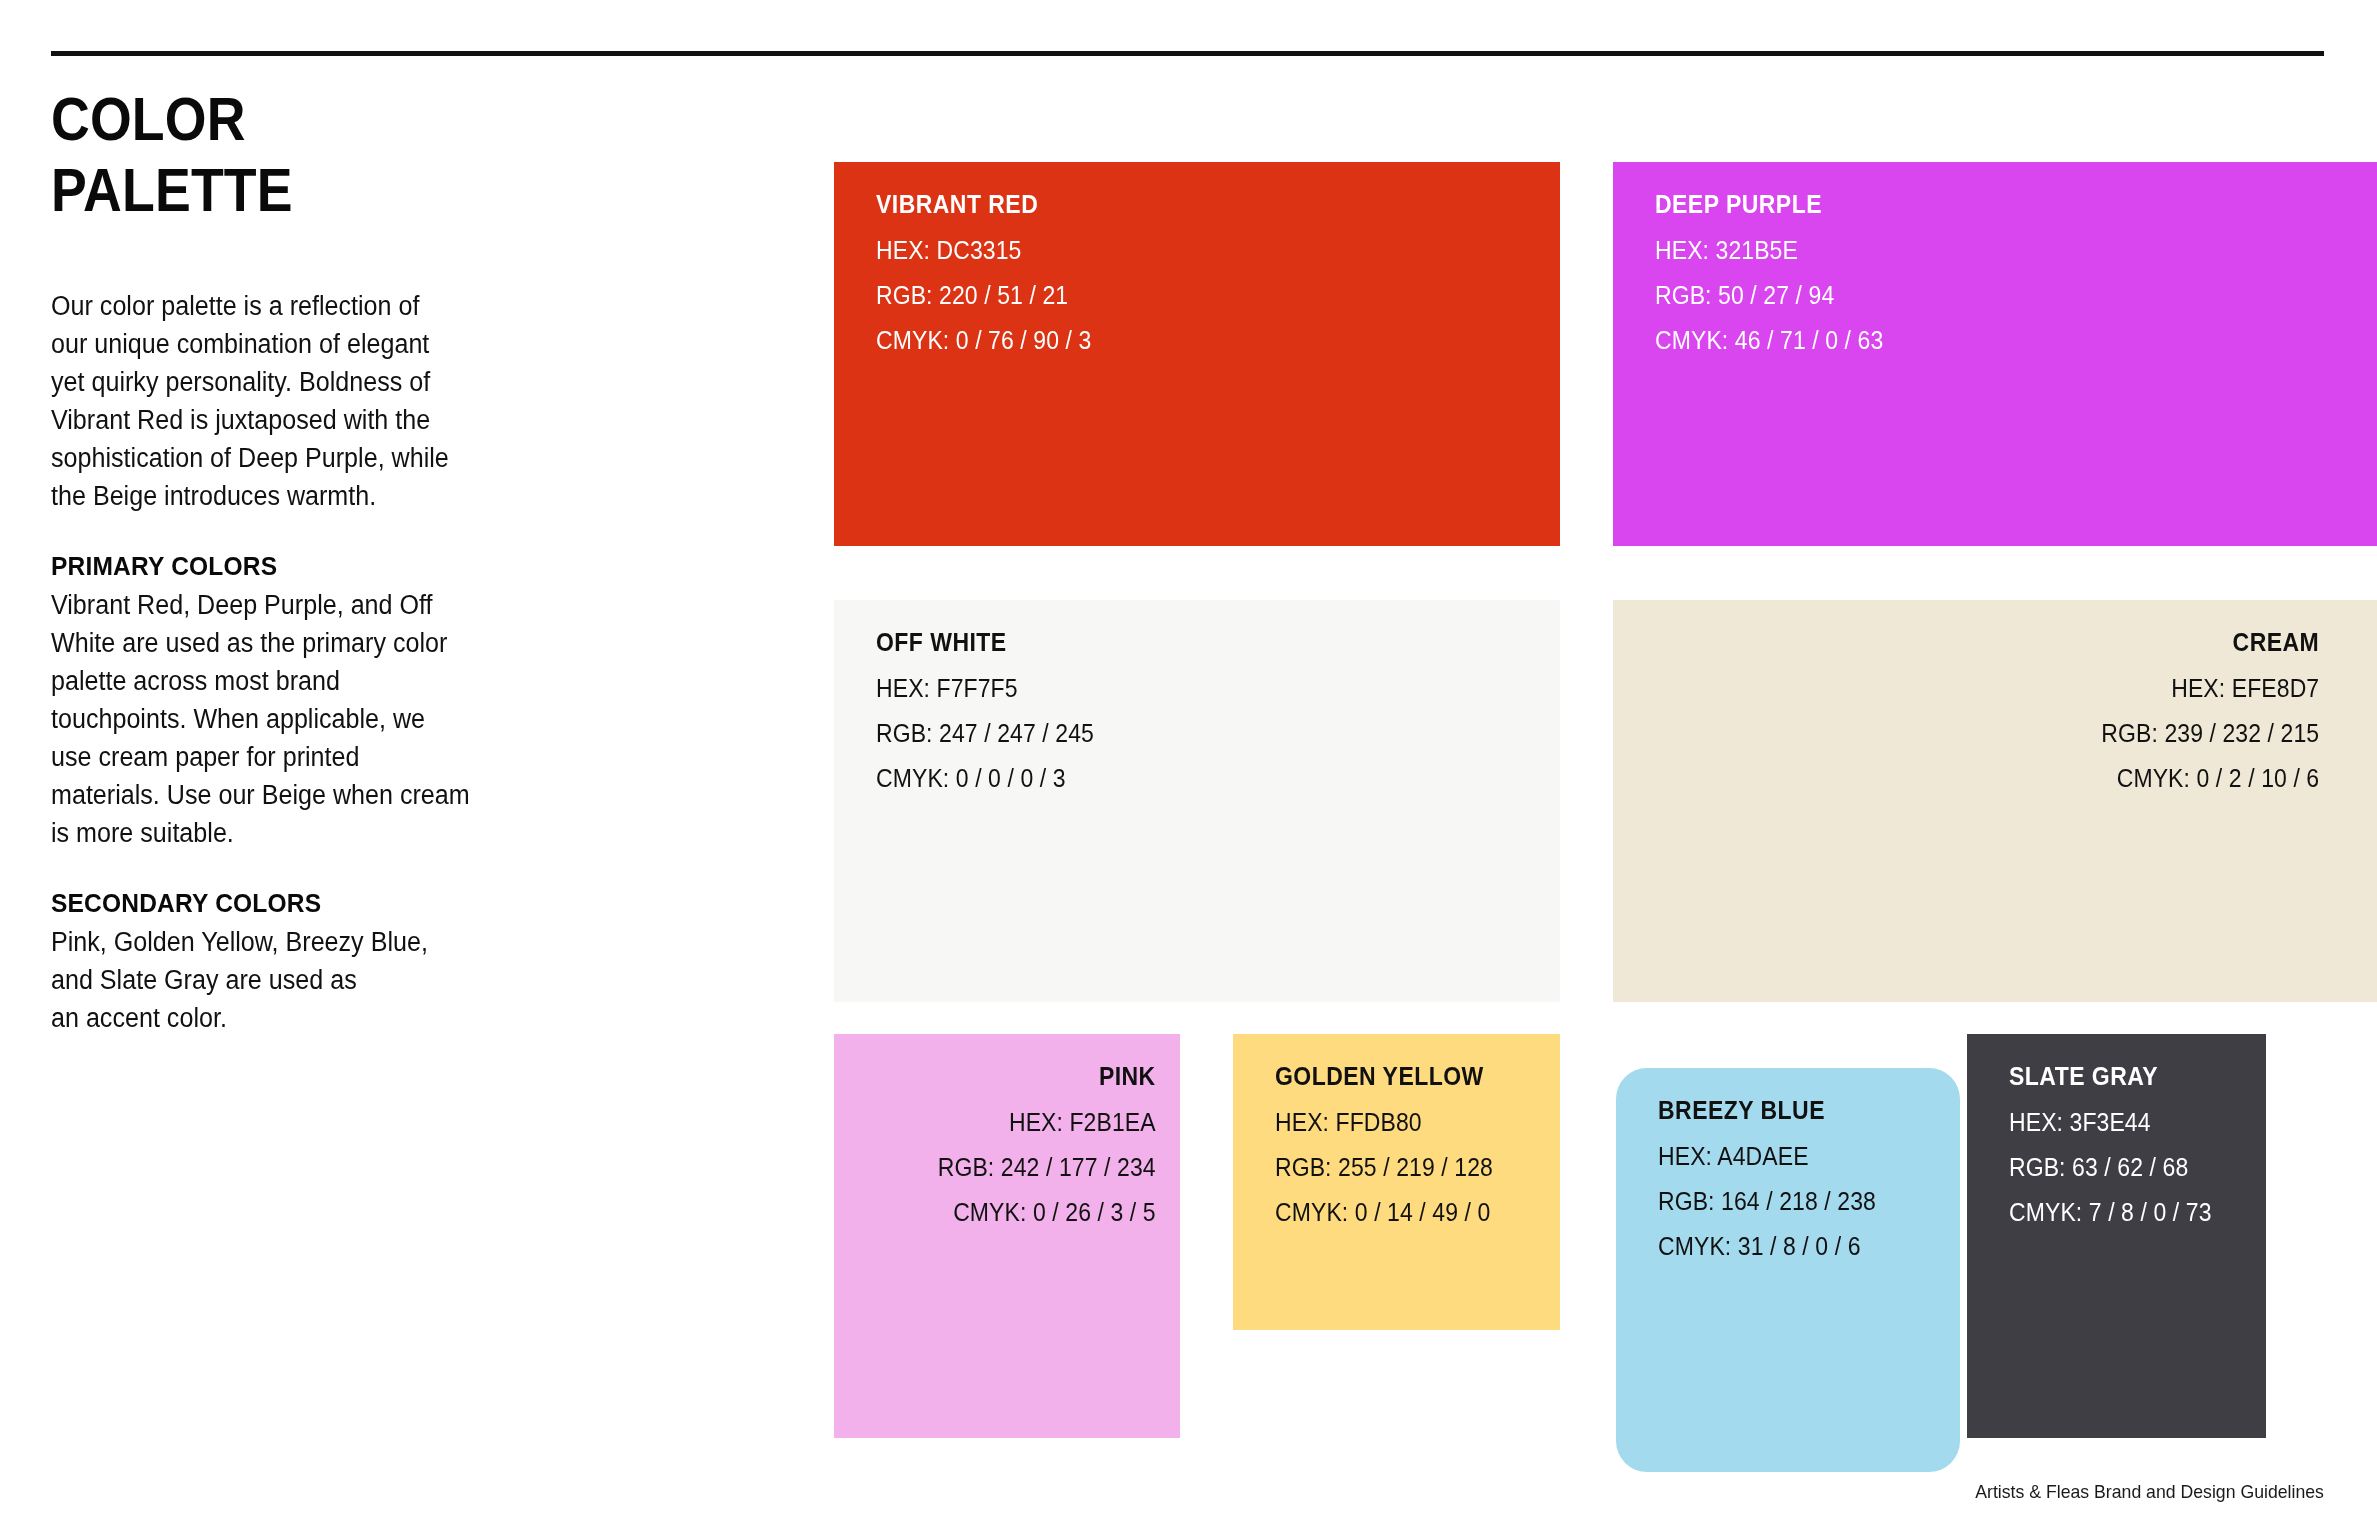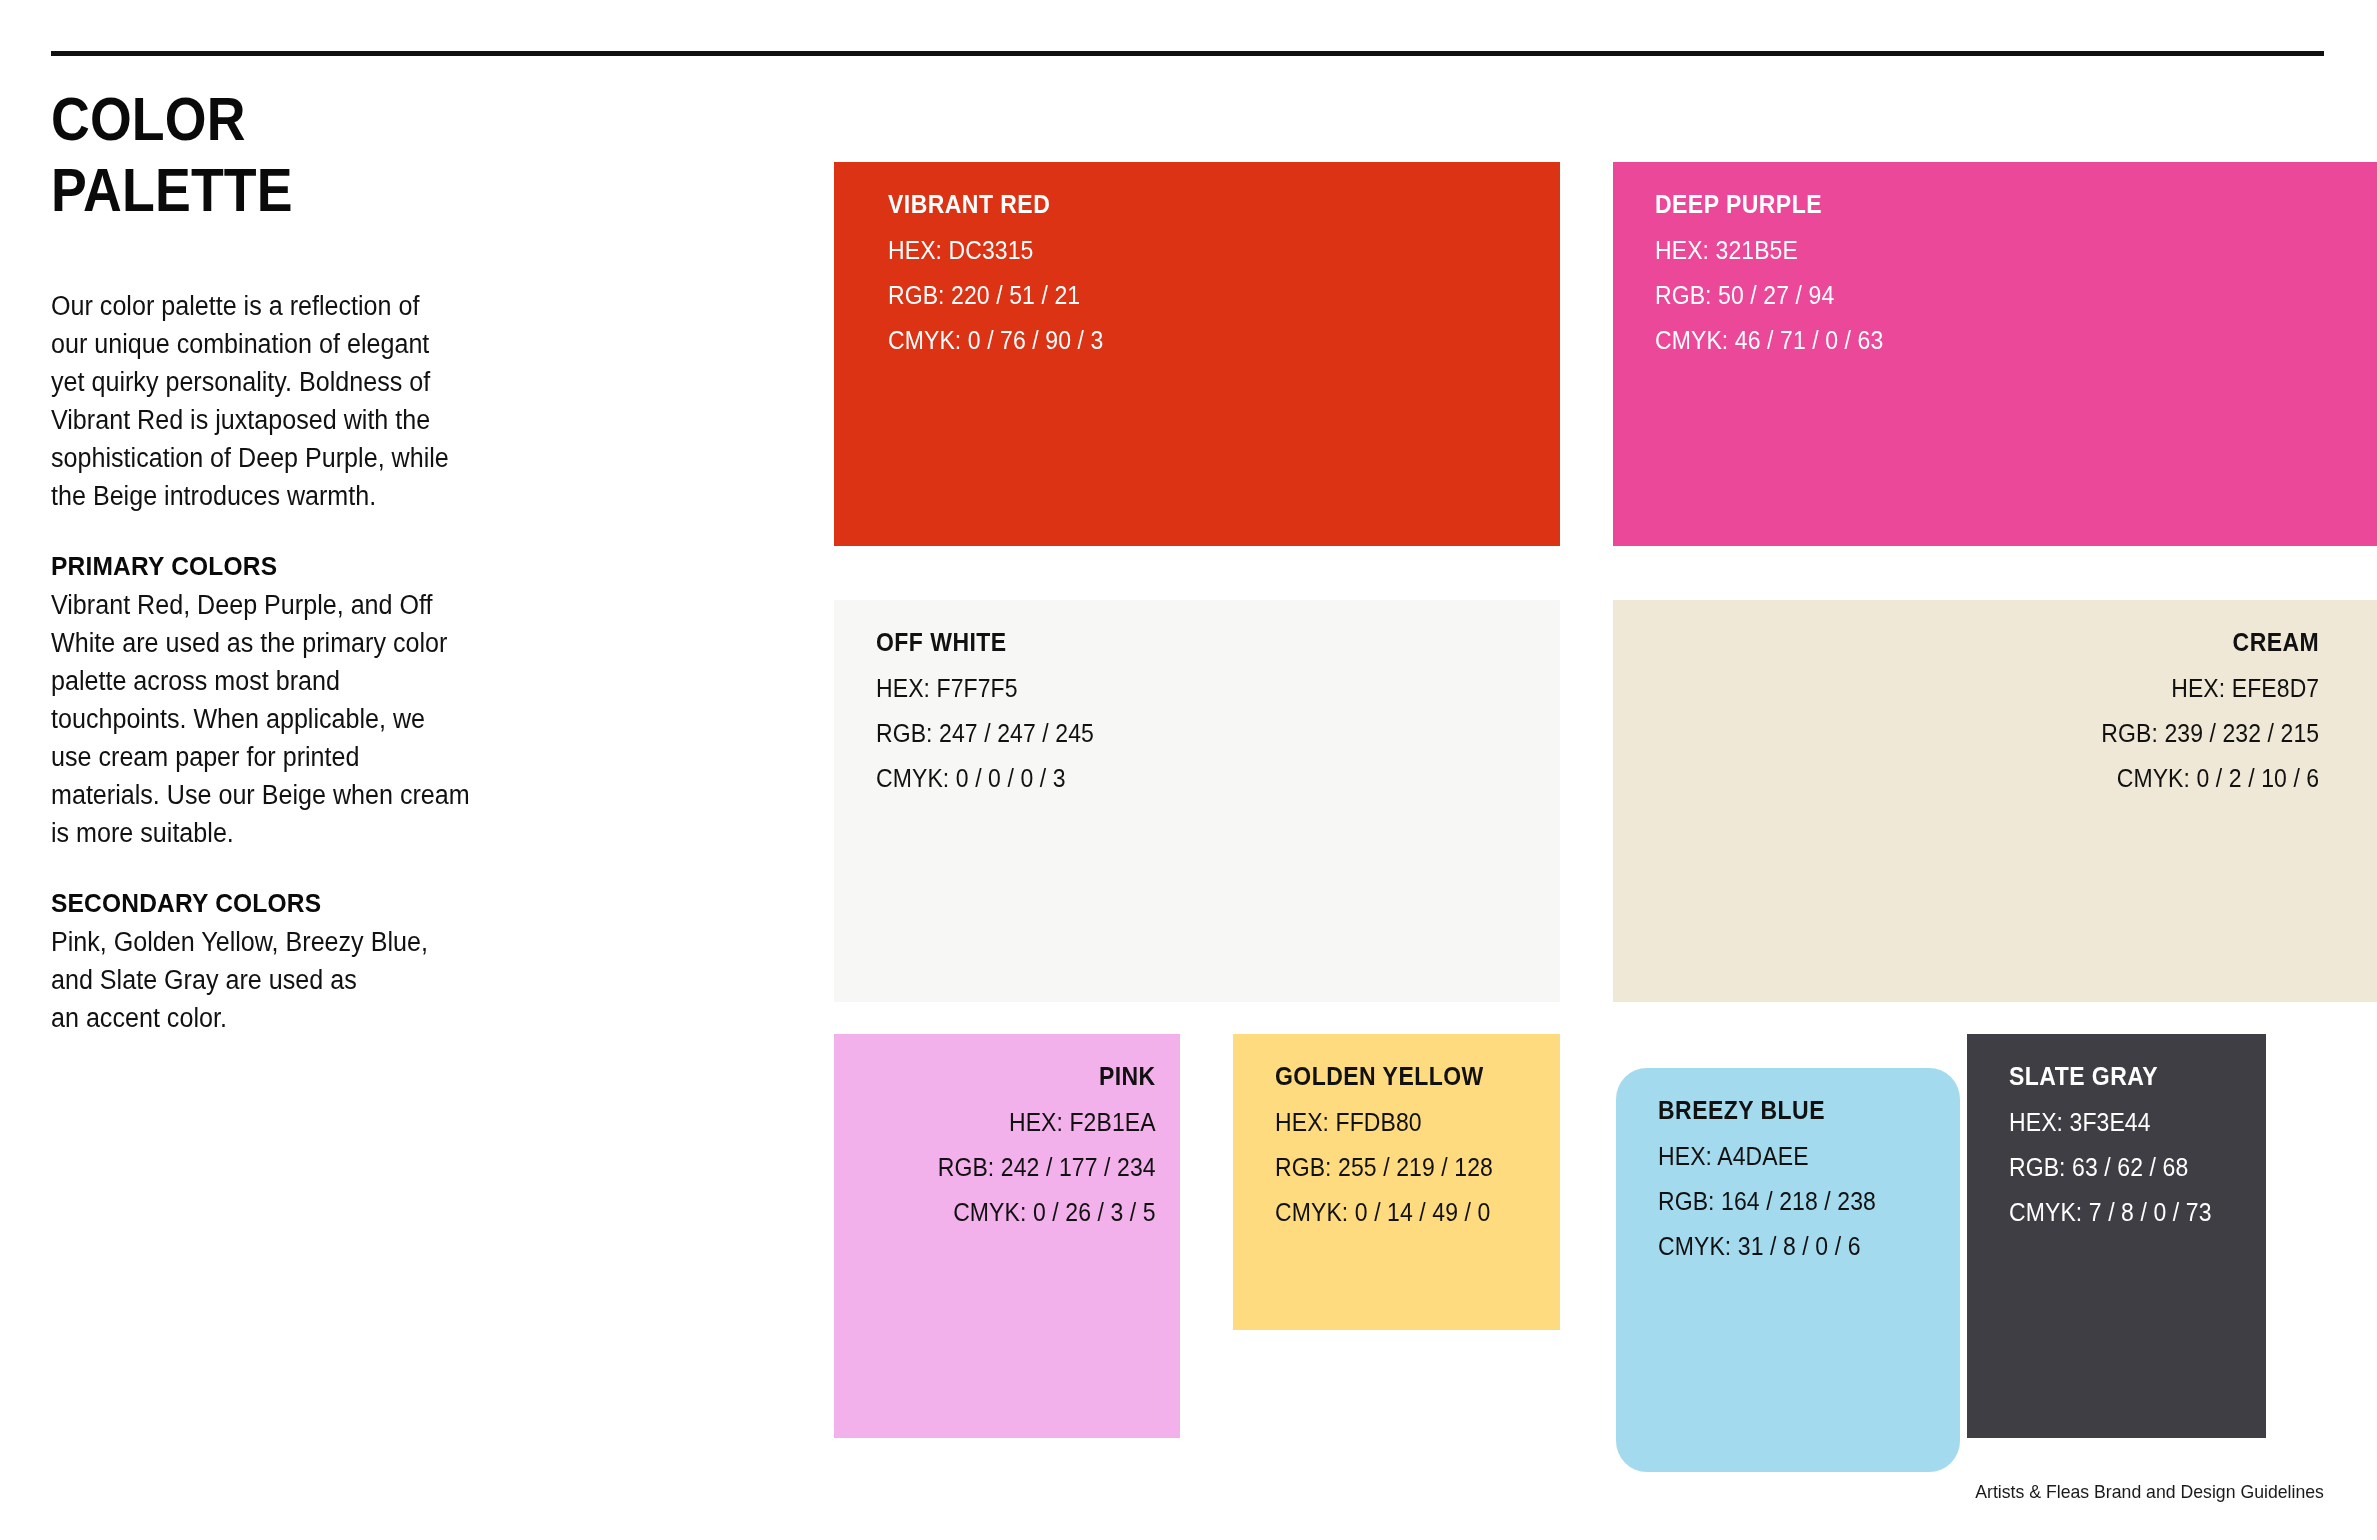--- a/index.html
+++ b/index.html
@@ -157,30 +157,30 @@
 
   <div class="section-block">
     <div class="section-heading">SECONDARY COLORS</div>
     <div class="section-body">Pink, Golden Yellow, Breezy Blue,
 and Slate Gray are used as
 an accent color.</div>
   </div>
 
 </div>
 
-<div class="swatch" id="sw-vibrant-red" style="background-color: rgb(220, 51, 21); color: rgb(255, 255, 255); padding-left: 12px;">
+<div class="swatch" id="sw-vibrant-red" style="background-color: rgb(220, 51, 21); color: rgb(255, 255, 255);">
   <div class="swatch-inner">
     <div class="swatch-name">VIBRANT RED</div>
     <div class="swatch-spec first">HEX: DC3315</div>
     <div class="swatch-spec">RGB: 220 / 51 / 21</div>
     <div class="swatch-spec">CMYK: 0 / 76 / 90 / 3</div>
   </div>
 </div>
 
-<div class="swatch" id="sw-deep-purple" style="background-color: #ec4899; color: rgb(255, 255, 255);">
+<div class="swatch" id="sw-deep-purple" style="background-color: #d946ef; color: rgb(255, 255, 255);">
   <div class="swatch-inner">
     <div class="swatch-name">DEEP PURPLE</div>
     <div class="swatch-spec first">HEX: 321B5E</div>
     <div class="swatch-spec">RGB: 50 / 27 / 94</div>
     <div class="swatch-spec">CMYK: 46 / 71 / 0 / 63</div>
   </div>
 </div>
 
 <div class="swatch" id="sw-off-white" style="background-color: rgb(247, 247, 245); color: rgb(17, 17, 17);">
   <div class="swatch-inner">

